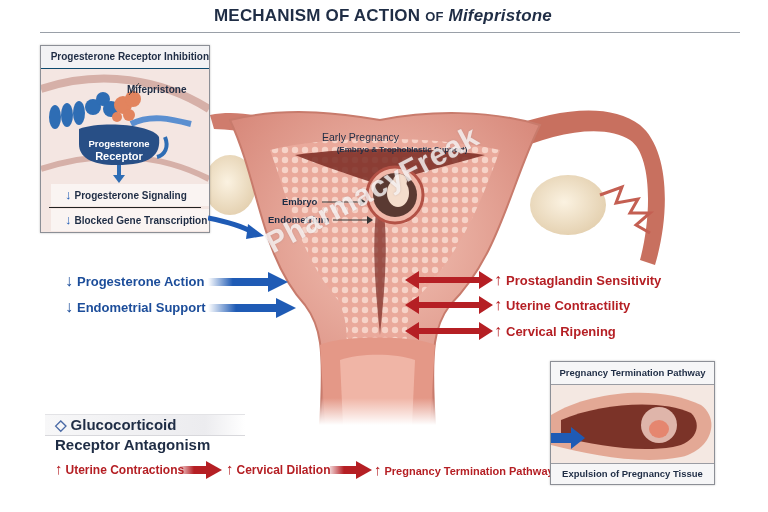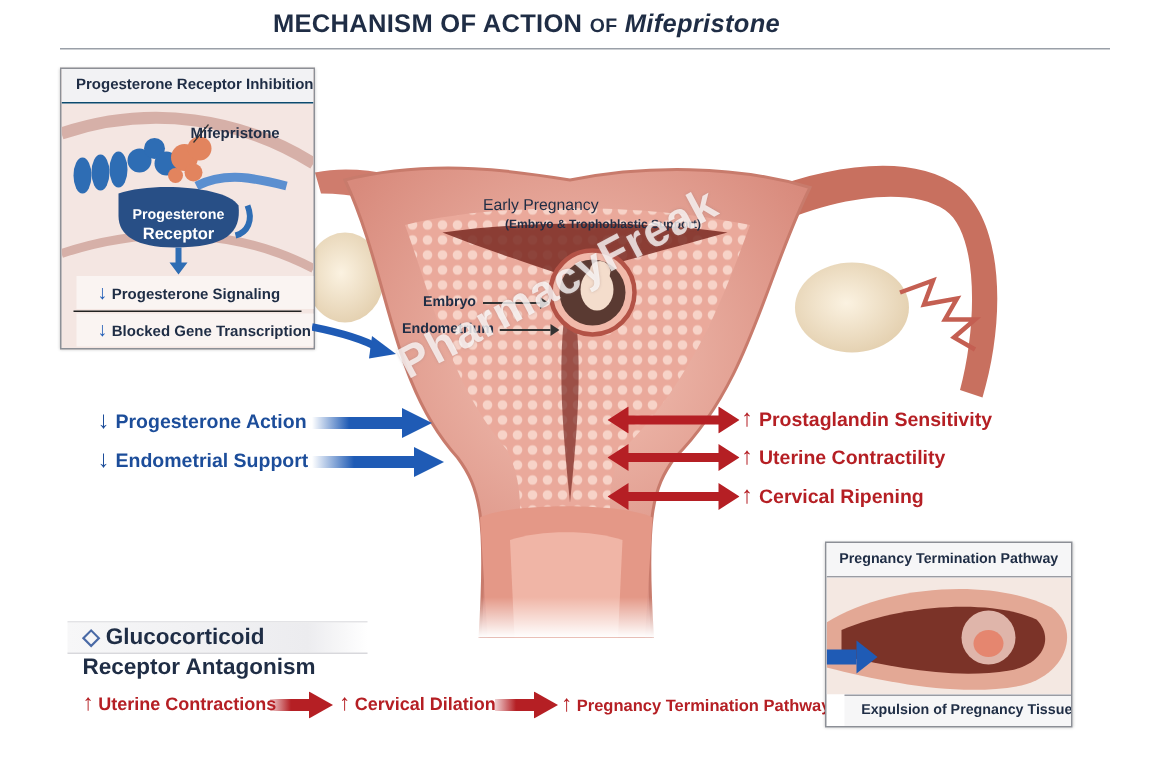--- a/index.html
+++ b/index.html
@@ -1,18 +1,18 @@
 <!DOCTYPE html>
 <html><head>
 <meta charset="utf-8">
 <style>
   html,body{margin:0;padding:0;}
   body{width:768px;height:512px;background:#ffffff;position:relative;overflow:hidden;font-family:"Liberation Sans",sans-serif;}
   .abs{position:absolute;}
-  .title{left:0;top:6px;width:702px;text-align:center;font-weight:bold;font-size:17px;color:#1f2d45;letter-spacing:0.2px;}
+  .title{left:0;top:6px;width:702px;text-align:center;font-weight:bold;font-size:17px;color:#1f2d45;letter-spacing:0.2px;padding-left:32px;}
   .title .of{font-size:13px;}
   .title .drug{font-style:italic;}
   .title-rule{left:40px;top:32px;width:700px;height:1px;background:#9aa0a8;}
 
   
   .inset{left:40px;top:45px;width:168px;height:186px;border:1px solid #8c8f96;background:#f4e6e2;box-shadow:0 0 2px rgba(0,0,0,.25);overflow:hidden;}
   .inset-head{position:absolute;left:0;top:0;width:100%;height:22px;background:#f2f2f4;border-bottom:1px solid #0c4a6e;font-weight:bold;font-size:10px;color:#1f2d45;text-align:right;line-height:22px;}
   .inset-art{position:absolute;left:0;top:23px;width:168px;height:115px;}
   .inset-label{position:absolute;font-size:10px;font-weight:bold;color:#1f2d45;}
   .inset-row{position:absolute;left:10px;width:168px;height:22px;font-size:10px;font-weight:bold;color:#1f2d45;line-height:22px;background:rgba(255,255,255,.55);}
@@ -26,21 +26,21 @@
   .red-item .arrow{font-size:16px;margin-right:4px;}
 
   .gluco{left:45px;top:414px;width:190px;height:20px;font-size:15px;font-weight:bold;color:#1f2d45;line-height:20px;padding-left:10px;background:linear-gradient(90deg,#f7f7f8,#ececef 80%,#ffffff);border-top:1px solid #e3e3e6;border-bottom:1px solid #d8d8dc;}
   .gluco .dia{color:#4a6aa6;margin-right:4px;}
 
   .flow{top:460px;font-weight:bold;font-size:12px;color:#b51f24;white-space:nowrap;}
   .flow .arrow{font-size:15px;margin-right:3px;}
 
   .box2{left:550px;top:361px;width:163px;height:122px;border:1px solid #8c8f96;background:#fff;box-shadow:0 0 2px rgba(0,0,0,.25);overflow:hidden;}
   .box2-head{position:absolute;left:0;top:0;width:100%;height:22px;border-bottom:1px solid #9a9ca3;font-weight:bold;font-size:9.5px;color:#1f2d45;text-align:center;line-height:22px;background:#f6f6f7;}
-  .box2-foot{position:absolute;left:12px;bottom:0;width:100%;height:20px;border-top:1px solid #9a9ca3;font-weight:bold;font-size:9.5px;color:#1f2d45;text-align:center;line-height:20px;background:#f6f6f7;}
+  .box2-foot{position:absolute;left:0;bottom:0;width:100%;height:20px;border-top:1px solid #9a9ca3;font-weight:bold;font-size:9.5px;color:#1f2d45;text-align:center;line-height:20px;background:#f6f6f7;}
   .box2-art{position:absolute;left:0;top:23px;width:163px;height:78px;}
 
   .uterus-label{font-size:10.5px;color:#1f2d45;}
   .uterus-sub{font-size:8px;color:#1f2d45;font-weight:bold;}
   .watermark{left:260px;top:230px;font-size:30px;font-weight:bold;color:rgba(255,255,255,.75);transform:rotate(-28deg);transform-origin:left top;letter-spacing:1px;text-shadow:0 0 2px rgba(150,120,120,.4);}
   .small-label{font-size:9.5px;color:#1f2d45;font-weight:bold;}
 </style>
 </head>
 <body>
 

